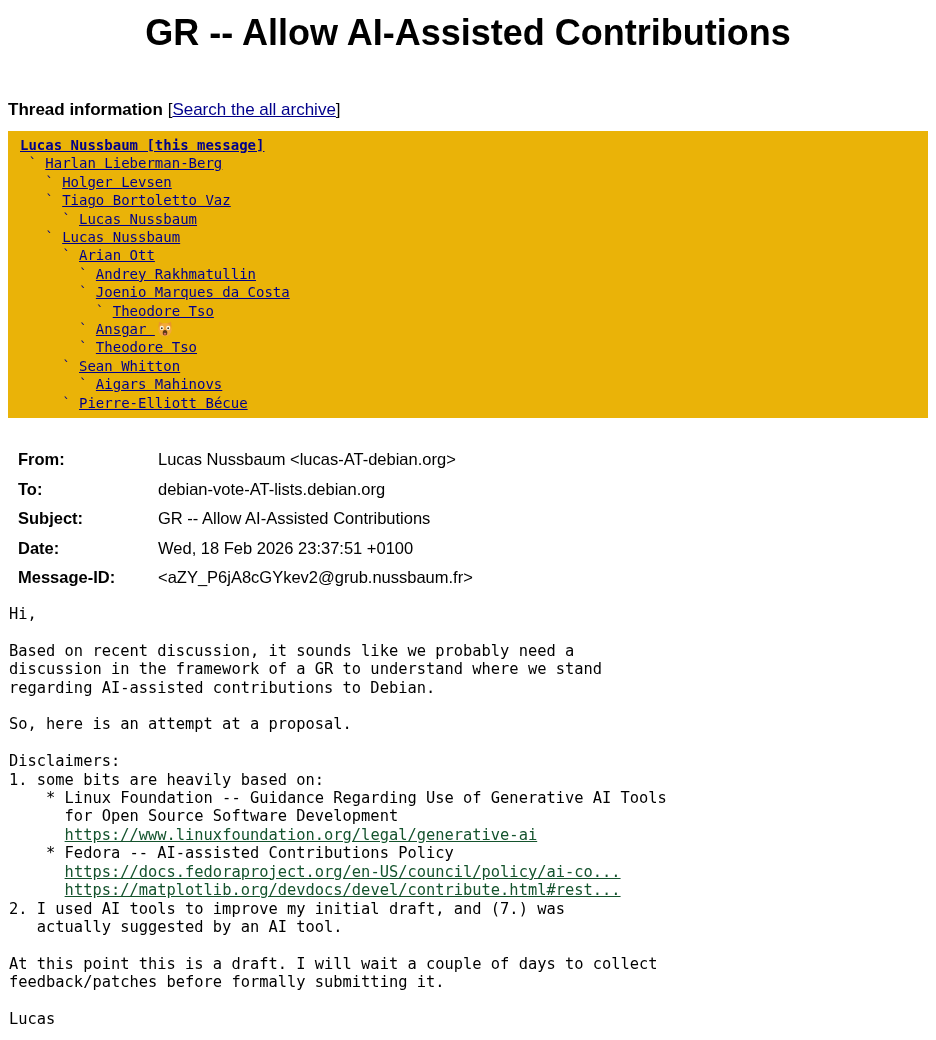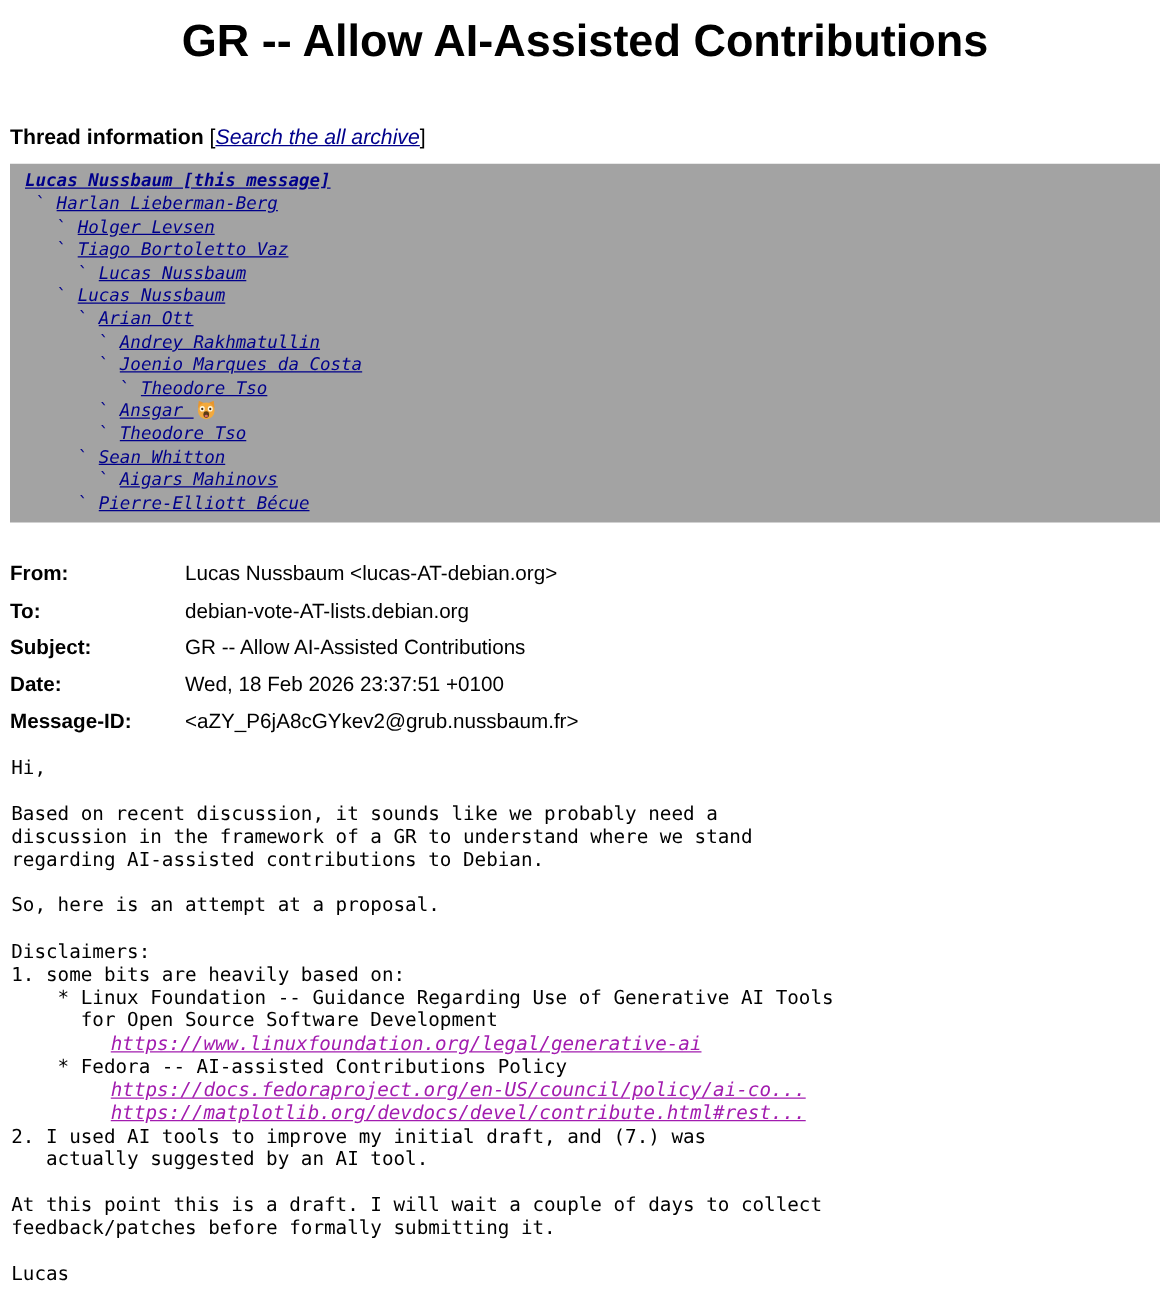--- a/index.html
+++ b/index.html
@@ -3,74 +3,74 @@
 <meta charset="utf-8">
 <style>
   * { box-sizing: border-box; }
   html, body { background: #ffffff; }
   body {
     margin: 8px;
     width: 920px;
     color: #000000;
     font-family: "Liberation Sans", sans-serif;
   }
-  a { color: #00008b; text-decoration: underline; cursor: pointer; font-style: italic; }
+  a { color: #00008b; text-decoration: underline; cursor: pointer; }
 
   h1.page-title {
     text-align: center;
     font-size: 36px;
     font-weight: 700;
     margin: 4px 0 0 0;
     font-family: "Liberation Sans", sans-serif;
   }
 
   .thread-info {
     margin-top: 46px;
     font-size: 17px;
   }
   .thread-info .ti-heading { font-weight: 700; }
 
   .thread-box {
-    background: #a3a3a3;
+    background: #eab308;
     margin-top: 11px;
     padding: 5px 0 6px 12px;
   }
   .tline {
     font-family: "DejaVu Sans Mono", monospace;
     font-size: 14px;
     line-height: 18.4px;
     white-space: pre;
     color: #00008b;
   }
   .tline a { color: #00008b; }
   .tline.current a { font-weight: 700; }
   .emoji-svg { vertical-align: -3px; margin-left: 2px; }
 
   table.headers {
-    margin: 27px 0 0 0;
+    margin: 27px 0 0 10px;
     border-collapse: collapse;
     font-size: 16.5px;
   }
   table.headers td {
     padding: 0;
     line-height: 29.6px;
     vertical-align: top;
     white-space: nowrap;
   }
   table.headers td.hlabel { font-weight: 700; width: 140px; }
 
   .mailbody {
     margin-top: 12px;
     margin-left: 1px;
     font-family: "DejaVu Sans Mono", monospace;
     font-size: 15.4px;
     line-height: 18.4px;
   }
   .bline { white-space: pre; min-height: 18.4px; }
-  .bline a { color: #a21caf; margin-left: 24px; }
+  .bline a { color: #14532d; }
 </style>
 </head>
 <body>
 
 <h1 class="page-title">GR -- Allow AI-Assisted Contributions</h1>
 
 <div class="thread-info">
   <span class="ti-heading">Thread information</span>
   <span>[</span><a href="#">Search the all archive</a><span>]</span>
 </div>

